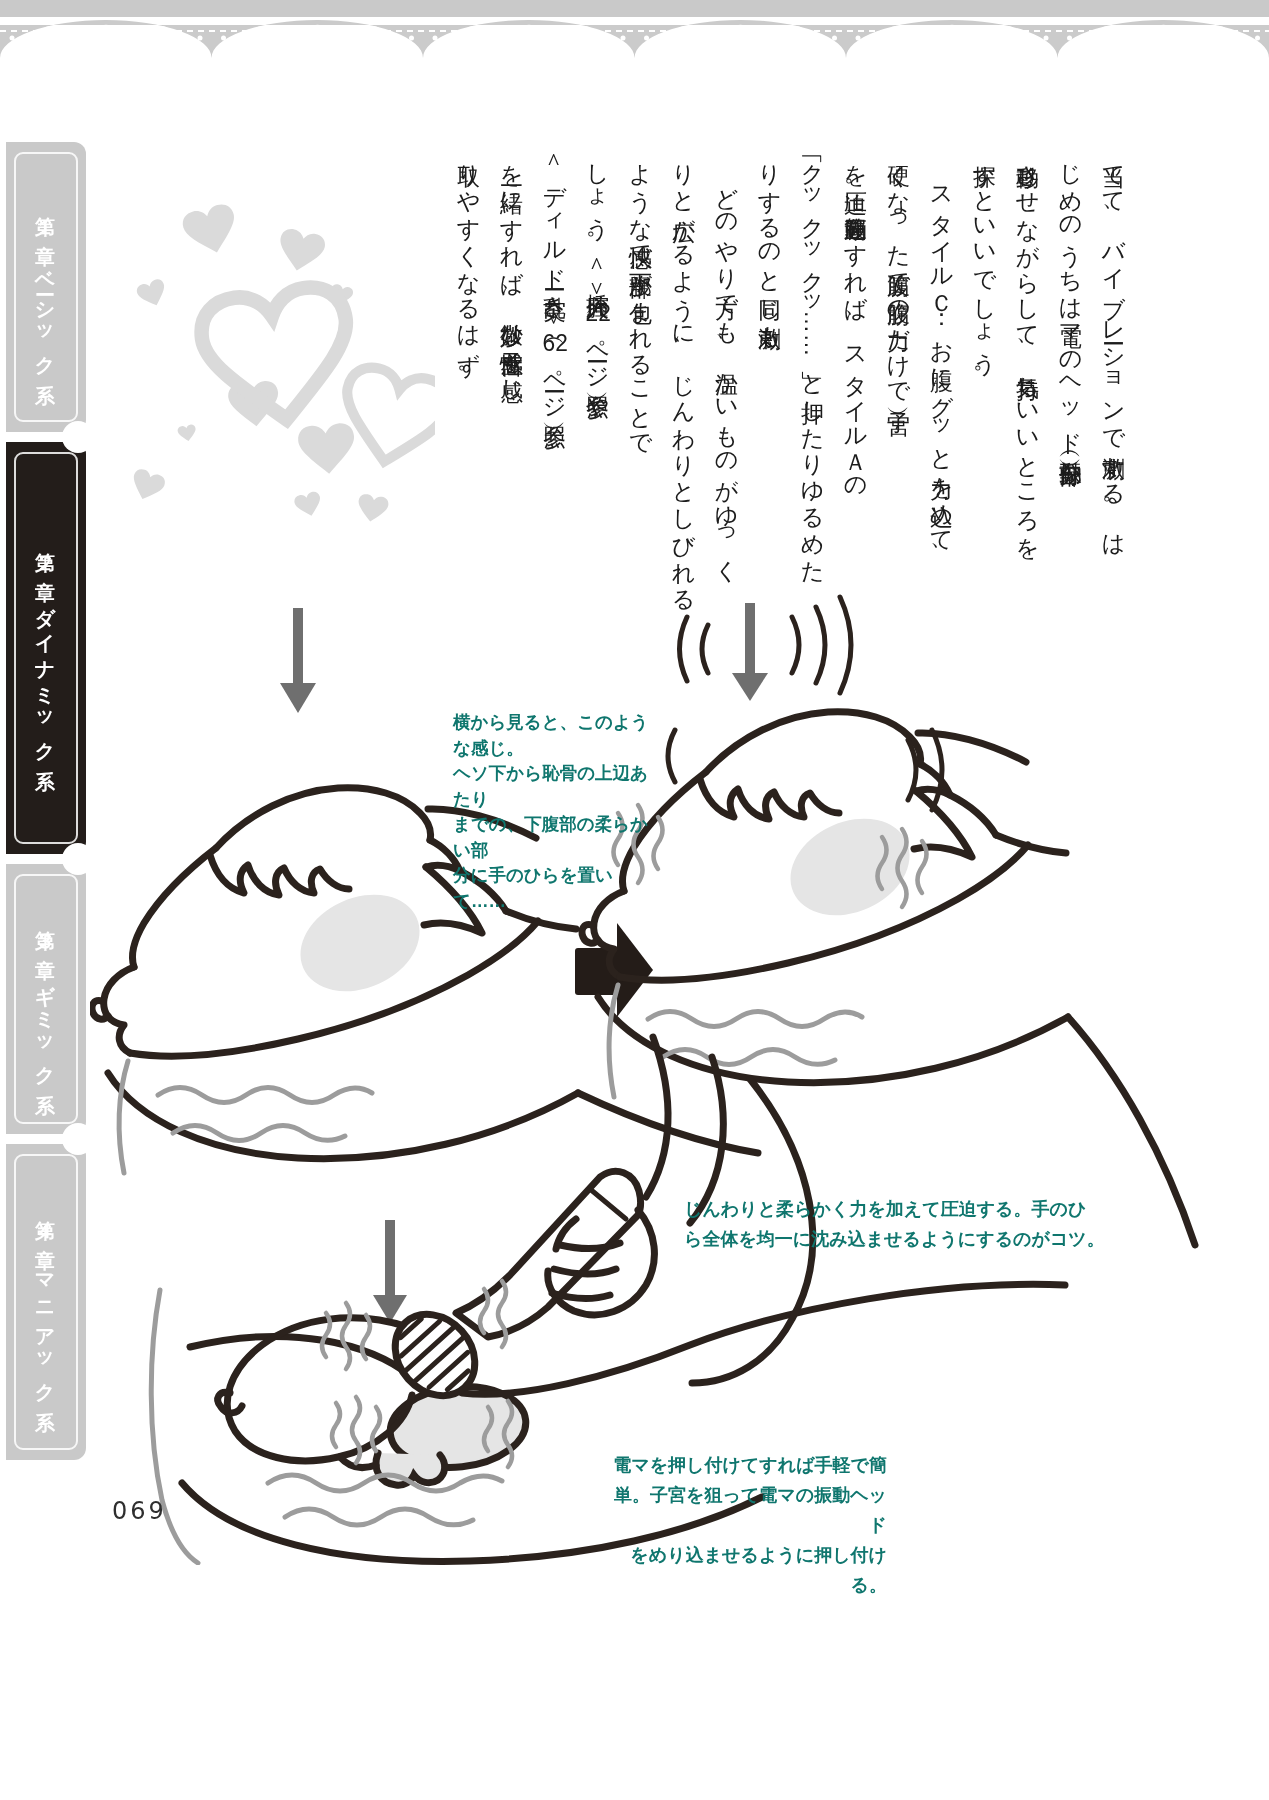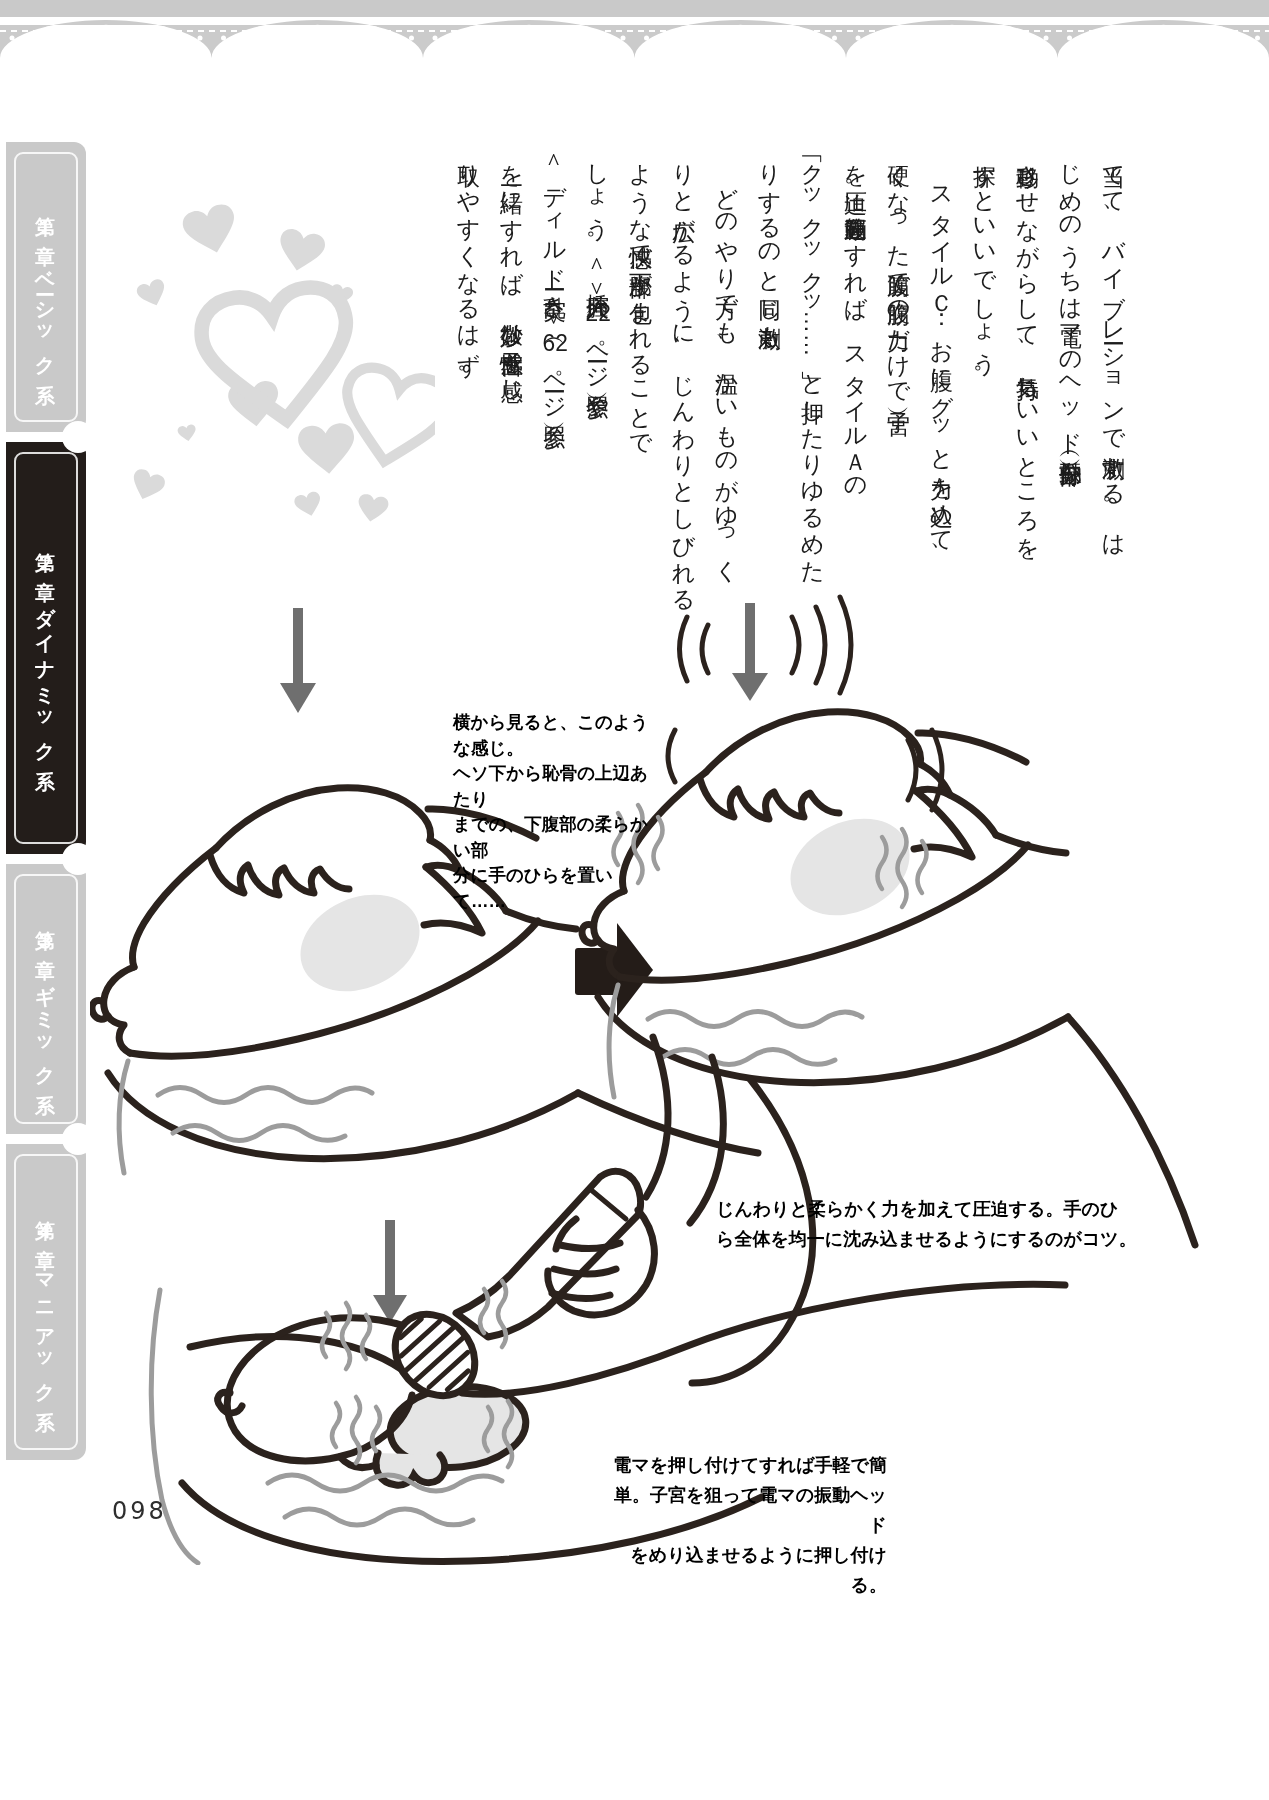--- a/index.html
+++ b/index.html
@@ -27,23 +27,23 @@
   
   .illus{position:absolute;left:90px;top:555px;}
   .illus .k{stroke:#2b221d;stroke-width:7;fill:none;stroke-linecap:round;stroke-linejoin:round;}
   .illus .k2{stroke:#2b221d;stroke-width:5;fill:none;stroke-linecap:round;}
   .illus .w{stroke:#9c9c9c;stroke-width:5;fill:none;stroke-linecap:round;}
   .illus .sq{stroke:#9c9c9c;stroke-width:4.5;fill:none;stroke-linecap:round;}
   .illus .shade{fill:#e5e5e5;}
   .illus .garrow{fill:#6f6f6f;}
   
   .caption{position:absolute;font-size:18px;line-height:30px;font-weight:600;
-    color:#000000;white-space:pre-line;}
+    color:#0f766e;white-space:pre-line;}
   .caption.c1{left:453px;top:710px;font-size:17.5px;line-height:25.5px;width:210px;}
-  .caption.c2{left:716px;top:1194px;width:440px;}
+  .caption.c2{left:684px;top:1194px;width:440px;}
   .caption.c3{left:597px;top:1450px;width:290px;text-align:right;}
   
   .pagenum{position:absolute;left:112px;top:1497px;font-size:24px;letter-spacing:3px;
     color:#2e2e2e;font-family:"DejaVu Sans",sans-serif;}
 </style>
 </head>
 <body>
 
 <svg class="lace" viewBox="0 0 1269 100" preserveAspectRatio="none">
   <defs>
@@ -285,13 +285,13 @@
 <div class="caption c1">横から見ると、このような感じ。
 ヘソ下から恥骨の上辺あたり
 までの、下腹部の柔らかい部
 分に手のひらを置いて……</div>
 <div class="caption c2">じんわりと柔らかく力を加えて圧迫する。手のひ
 ら全体を均一に沈み込ませるようにするのがコツ。</div>
 <div class="caption c3">電マを押し付けてすれば手軽で簡
 単。子宮を狙って電マの振動ヘッド
 をめり込ませるように押し付ける。</div>
 
-<div class="pagenum">098</div>
+<div class="pagenum">069</div>
 
 </body></html>

